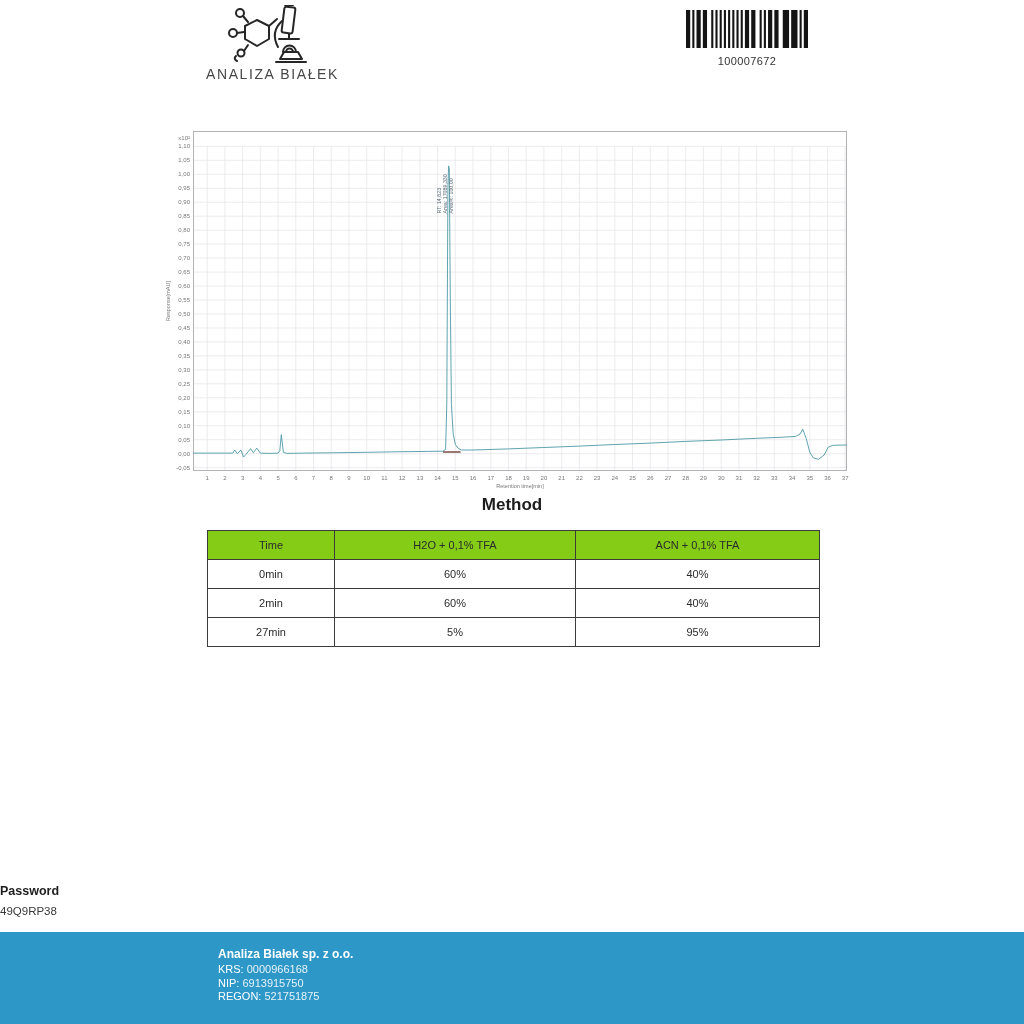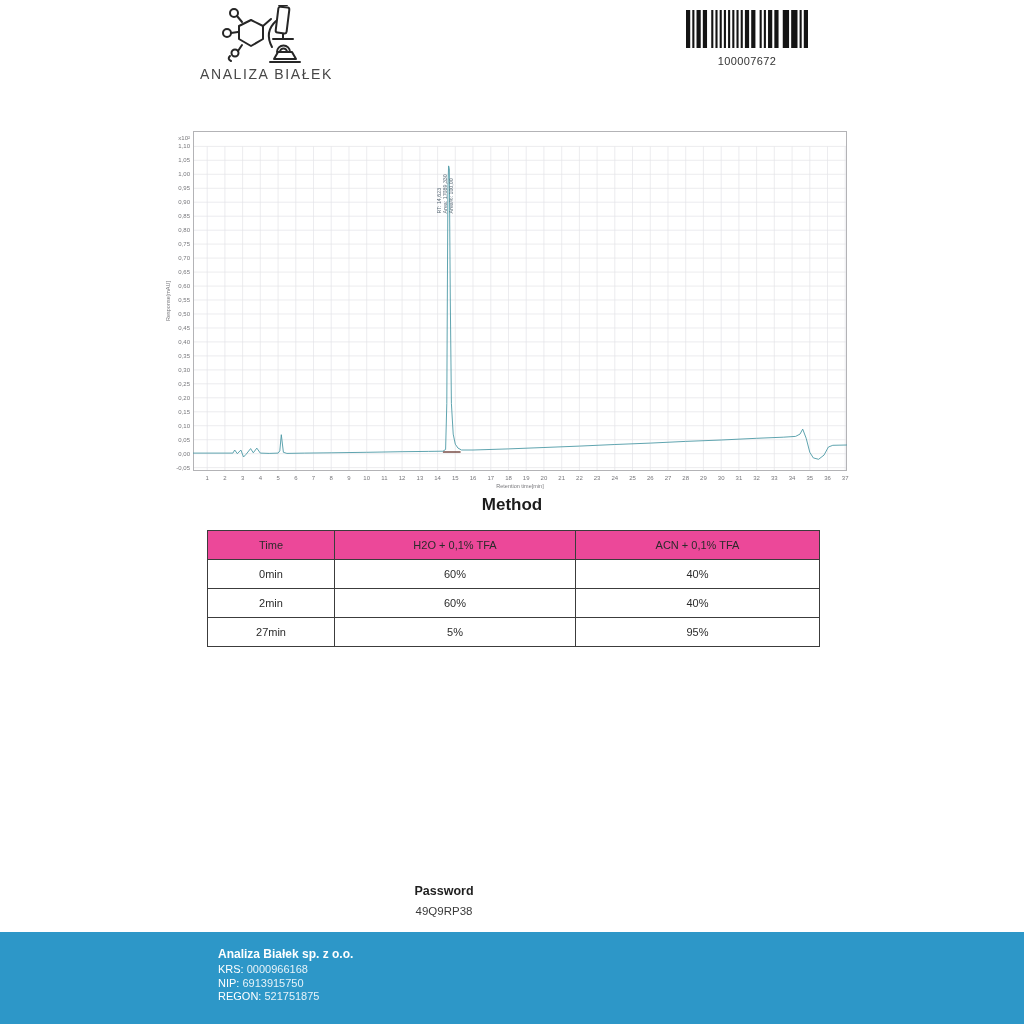--- a/index.html
+++ b/index.html
@@ -1,42 +1,42 @@
 <!DOCTYPE html>
 <html><head>
 <meta charset="utf-8">
 <style>
   html,body{margin:0;padding:0;background:#ffffff;}
   .page{position:relative;width:1024px;height:1024px;background:#fff;
         font-family:"Liberation Sans",sans-serif;color:#222;overflow:hidden;}
 
   
-  .logo{position:absolute;left:200px;top:5px;width:128px;text-align:center;}
+  .logo{position:absolute;left:206px;top:5px;width:128px;text-align:center;}
   .logo svg{display:block;margin:0 auto;}
   .logo-text{font-size:14px;letter-spacing:1.6px;color:#474747;margin-top:1px;white-space:nowrap;}
   .barcode-block{position:absolute;left:684px;top:10px;width:126px;text-align:center;}
   .barcode-number{font-size:11px;color:#333;margin-top:3px;letter-spacing:.4px;}
 
   
   .section-title{position:absolute;left:0;width:1024px;text-align:center;
                  font-size:17px;font-weight:bold;color:#1c1c1c;}
   #chromatogram-title{top:101px;}
   #method-title{top:495px;}
 
   
   .chart-wrap{position:absolute;left:155px;top:125px;width:700px;height:368px;}
 
   
   .method-table{position:absolute;left:207px;top:530px;border-collapse:collapse;
                 font-size:11px;color:#2b2b2b;text-align:center;table-layout:fixed;}
   .method-table th,.method-table td{border:1px solid #3c3c3c;height:28px;font-weight:normal;padding:0;}
-  .method-table thead th{background:#ec4899;}
-
-  
-  .password-block{position:absolute;left:0;top:884px;width:888px;text-align:center;}
+  .method-table thead th{background:#84cc16;}
+
+  
+  .password-block{position:absolute;left:0;top:884px;width:888px;text-align:left;}
   .password-label{font-size:12.5px;font-weight:bold;color:#1f1f1f;}
   .password-value{font-size:11.5px;color:#3a3a3a;margin-top:7px;}
 
   
   .footer{position:absolute;left:0;top:932px;width:1024px;height:92px;background:#2d97c8;color:#fff;}
   .footer .col{position:absolute;font-size:11px;line-height:13.5px;}
   .footer .col .col-title{font-weight:bold;font-size:12px;line-height:14px;margin-bottom:2px;white-space:nowrap;}
   .footer .light{color:rgba(255,255,255,.88);}
   .footer .lbl{font-weight:normal;margin-right:3px;color:#fff;}
   .col-company{left:218px;top:15px;}

